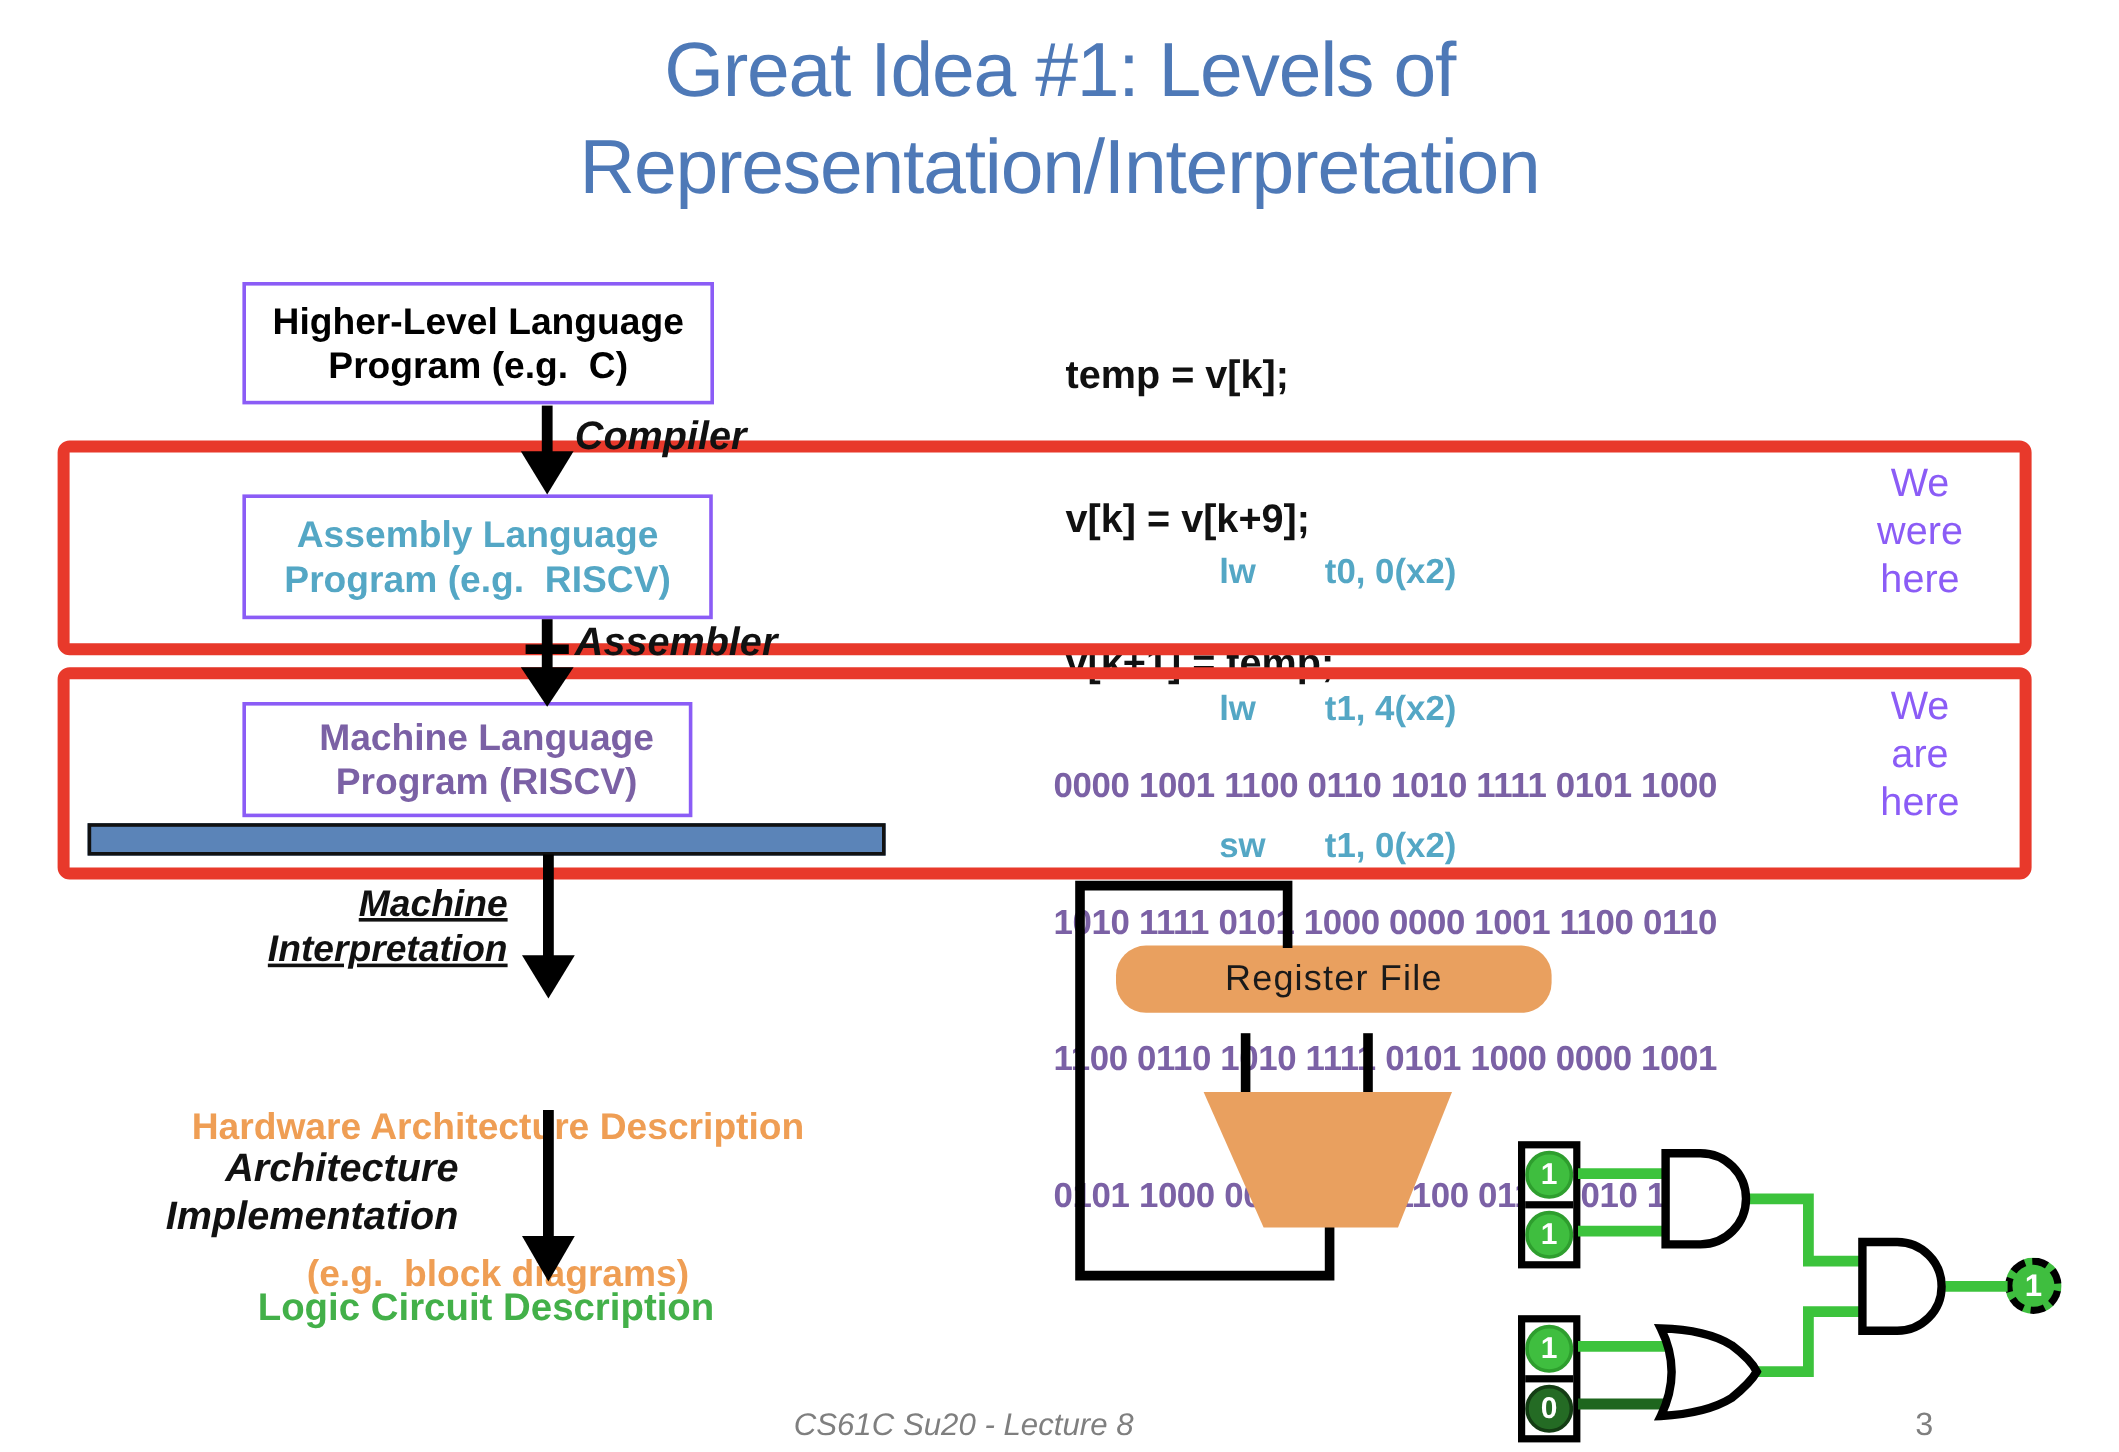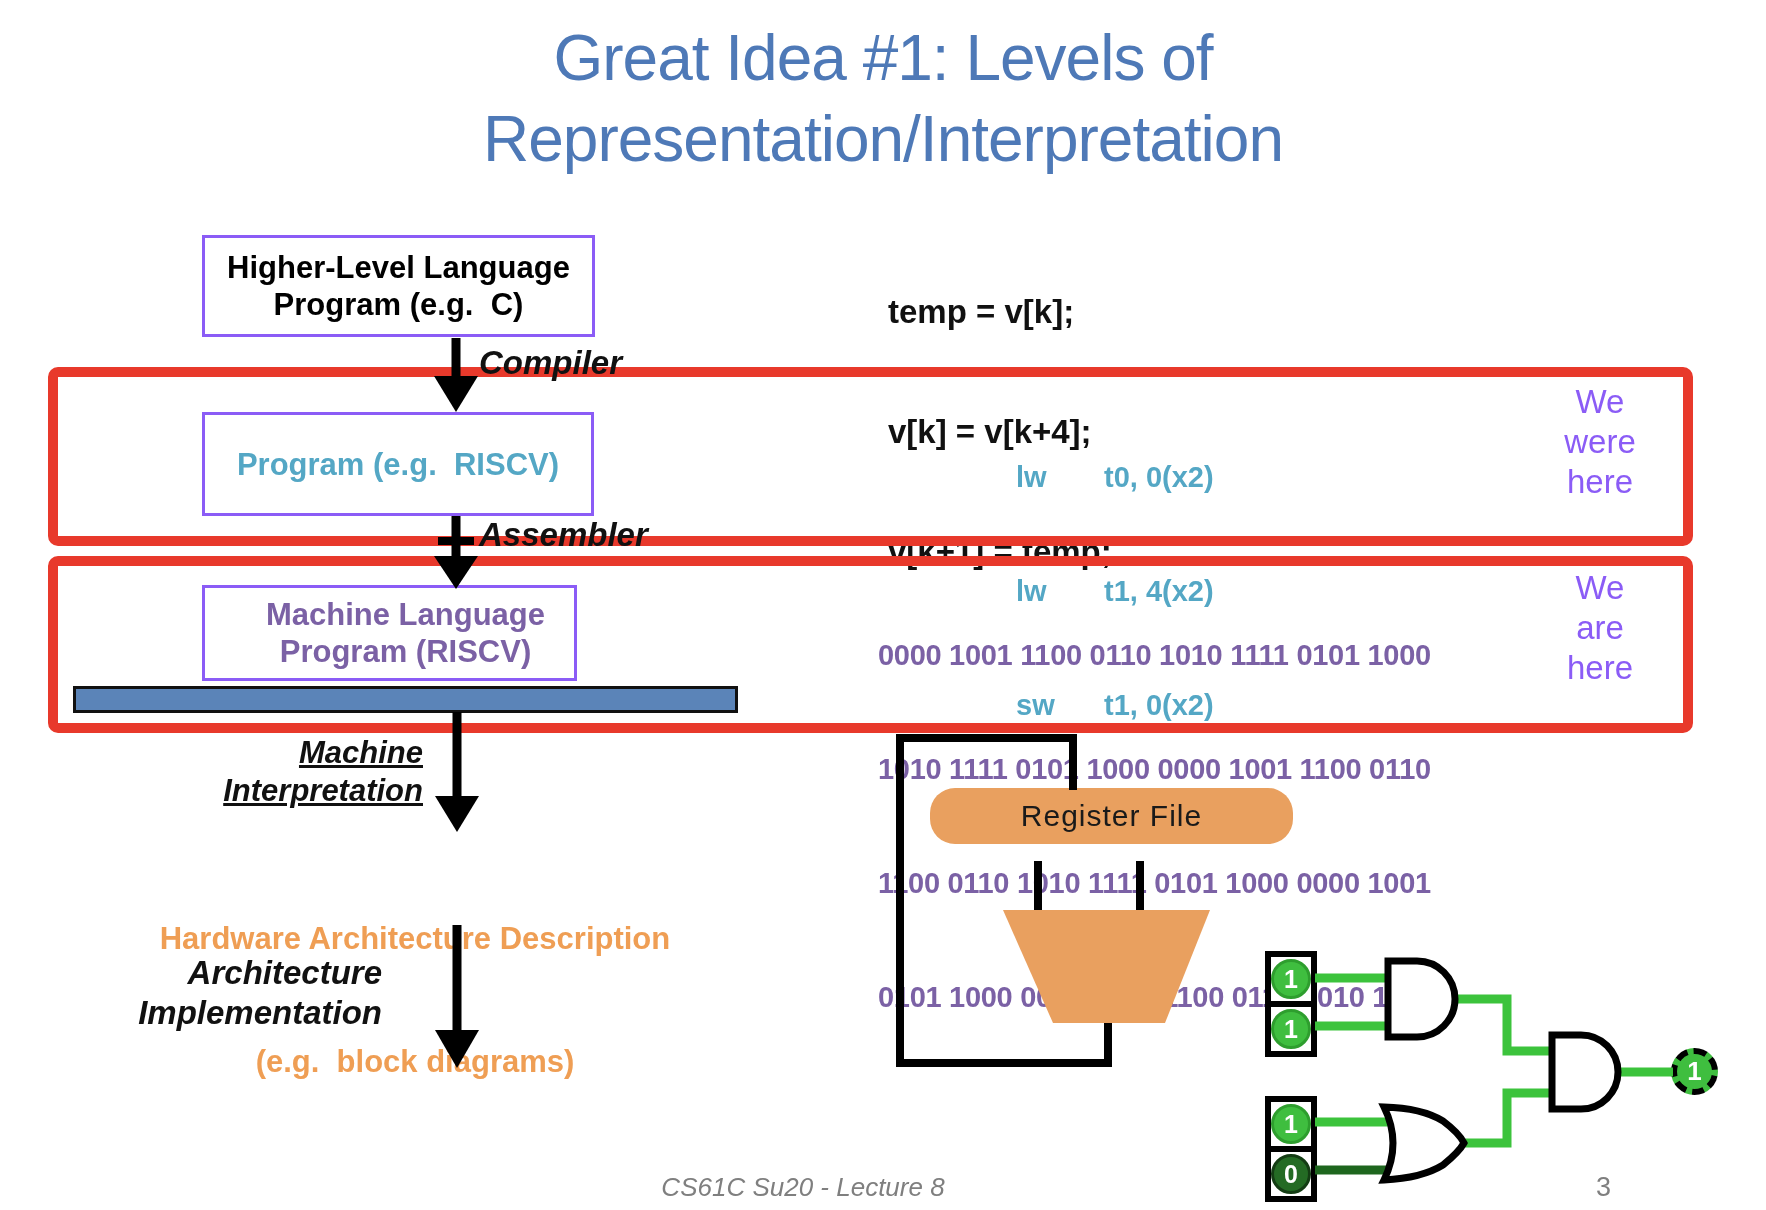--- a/index.html
+++ b/index.html
@@ -93,41 +93,42 @@
 </div>
 
 <div id="red-were" class="abs redbox"></div>
 <div id="red-are" class="abs redbox"></div>
 
 <div id="hll-box" class="abs lvlbox pre">
   <div>Higher-Level Language</div>
   <div>Program (e.g.  C)</div>
 </div>
 <div id="asm-box" class="abs lvlbox pre">
+  <div>Assembly Language</div>
   <div>Program (e.g.  RISCV)</div>
 </div>
 <div id="mach-box" class="abs lvlbox pre">
   <div>Machine Language</div>
   <div>Program (RISCV)</div>
 </div>
 
 <div id="lbl-compiler" class="abs itlabel">Compiler</div>
 <div id="lbl-assembler" class="abs itlabel">Assembler</div>
 <div id="lbl-machine-int" class="abs itlabel">
   <div>Machine</div>
   <div>Interpretation</div>
 </div>
 <div id="lbl-arch-impl" class="abs itlabel">
   <div>Architecture</div>
   <div>Implementation</div>
 </div>
 
 <div id="c-code" class="abs pre">
   <div>temp = v[k];</div>
-  <div>v[k] = v[k+4];</div>
+  <div>v[k] = v[k+9];</div>
   <div>v[k+1] = temp;</div>
 </div>
 
 <div id="asm-code" class="abs pre">
   <div><span class="op">lw</span><span>t0, 0(x2)</span></div>
   <div><span class="op">lw</span><span>t1, 4(x2)</span></div>
   <div><span class="op">sw</span><span>t1, 0(x2)</span></div>
   <div><span class="op">sw</span><span>t0, 4(x2)</span></div>
 </div>
 
@@ -147,20 +148,21 @@
   <div>We</div>
   <div>are</div>
   <div>here</div>
 </div>
 
 <div id="hw-desc" class="abs pre">
   <div>Hardware Architecture Description</div>
   <div>(e.g.  block diagrams)</div>
 </div>
 <div id="logic-desc" class="abs">
+  <div>Logic Circuit Description</div>
 </div>
 
 <div id="blue-bar" class="abs"></div>
 
 <div id="reg-file" class="abs">Register File</div>
 <div id="alu-label" class="abs">ALU</div>
 
 <div id="in-top" class="abs inbox">
   <div class="incell">
     <div class="bit">1</div>

